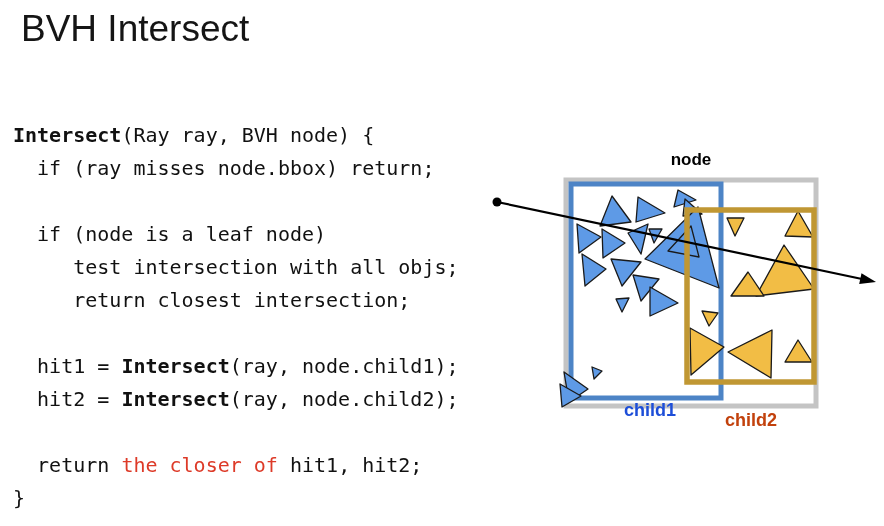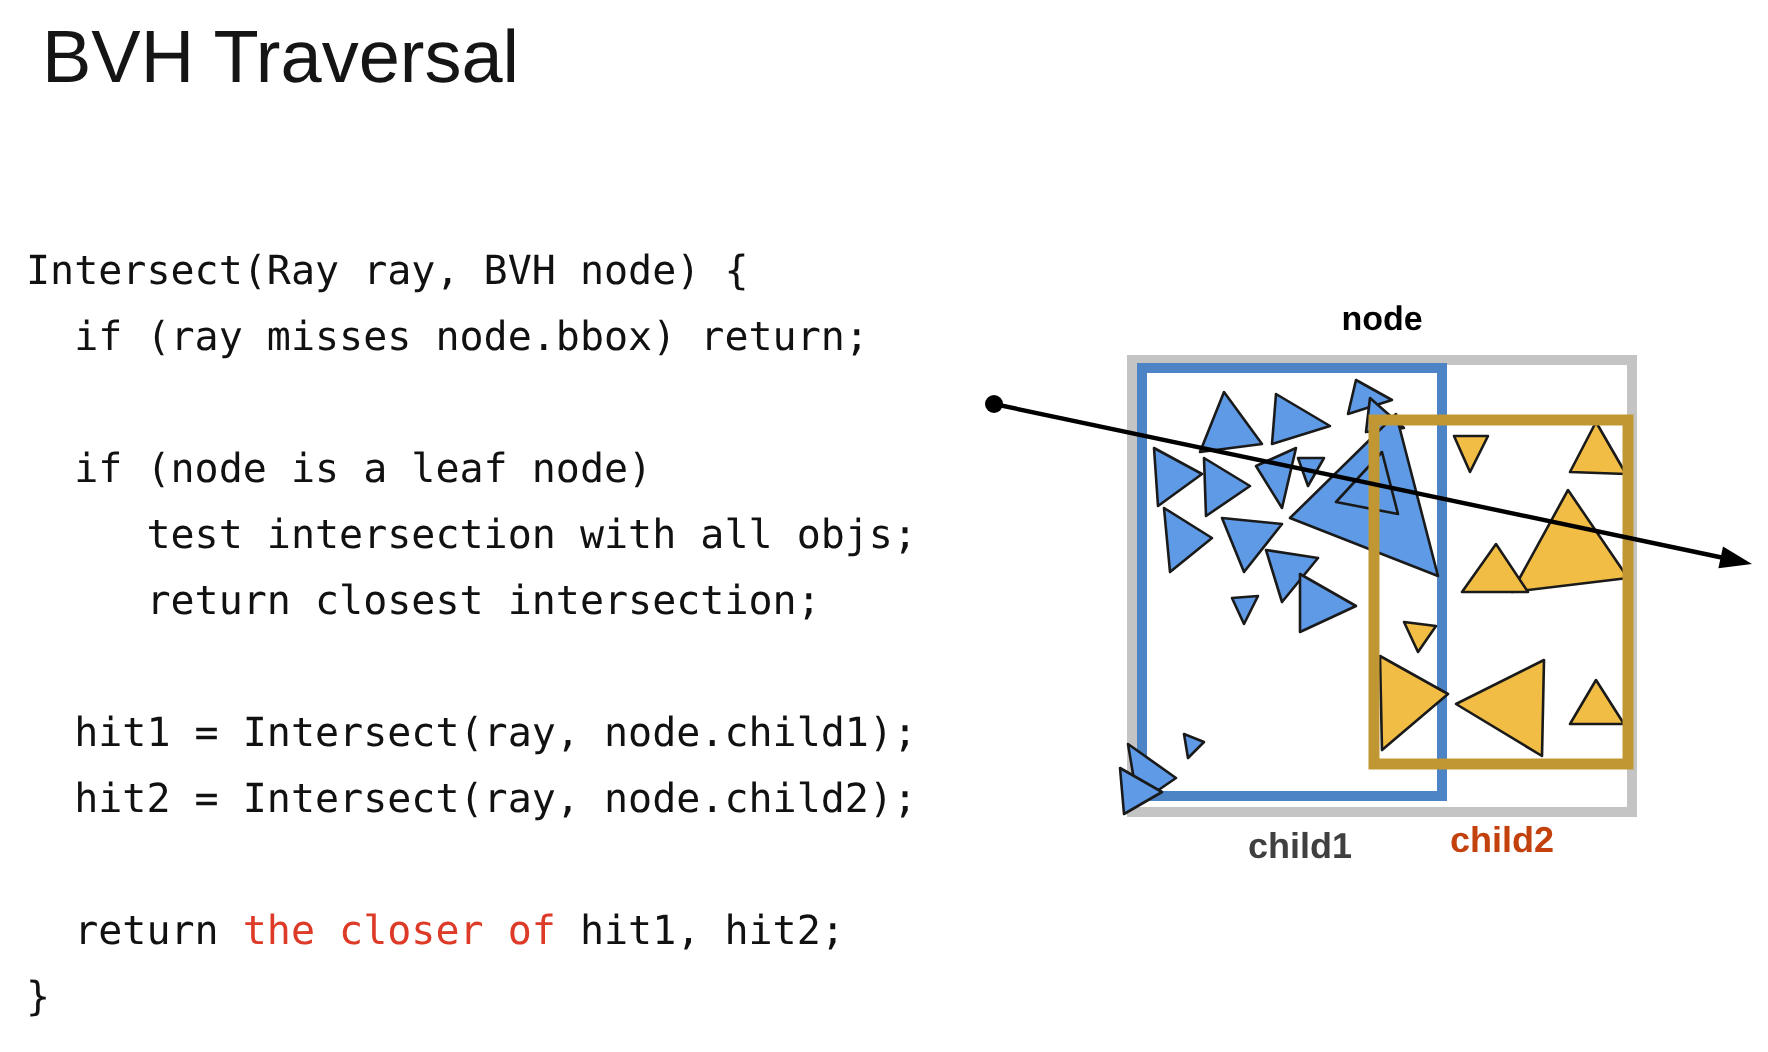--- a/index.html
+++ b/index.html
@@ -15,36 +15,36 @@
     font-size:37px;font-weight:500;color:#151515;
     letter-spacing:0px;
   }
   .code{
     position:absolute;left:13px;top:119px;
     font-family:"DejaVu Sans Mono","Liberation Mono",monospace;
     font-size:20px;line-height:33px;color:#111111;
     white-space:pre;
   }
   .code-line{height:33px;}
-  .seg-bold{font-weight:normal;text-align:right;}
+  .seg-bold{font-weight:bold;text-align:right;}
   .diagram-label{
     position:absolute;
     transform:translateX(-50%);
     font-weight:bold;
     white-space:nowrap;
   }
   .label-node{font-size:17px;color:#000000;}
   .label-child{font-size:18px;}
   svg{position:absolute;left:0;top:0;}
 </style>
 </head>
 <body>
 
 <div class="slide">
-  <div class="title">BVH Traversal</div>
+  <div class="title">BVH Intersect</div>
 
   <div class="code"><div class="code-line"><span class="seg-bold">Intersect</span><span class="seg-plain">(Ray ray, BVH node) {</span></div><div class="code-line"><span class="seg-plain">  if (ray misses node.bbox) return;</span></div><div class="code-line"><span class="seg-plain"></span>&nbsp;</div><div class="code-line"><span class="seg-plain">  if (node is a leaf node)</span></div><div class="code-line"><span class="seg-plain">     test intersection with all objs;</span></div><div class="code-line"><span class="seg-plain">     return closest intersection;</span></div><div class="code-line"><span class="seg-plain"></span>&nbsp;</div><div class="code-line"><span class="seg-plain">  hit1 = </span><span class="seg-bold">Intersect</span><span class="seg-plain">(ray, node.child1);</span></div><div class="code-line"><span class="seg-plain">  hit2 = </span><span class="seg-bold">Intersect</span><span class="seg-plain">(ray, node.child2);</span></div><div class="code-line"><span class="seg-plain"></span>&nbsp;</div><div class="code-line"><span class="seg-plain">  return </span><span class="seg-red" style="color: rgb(221, 58, 40);">the closer of</span><span class="seg-plain"> hit1, hit2;</span></div><div class="code-line"><span class="seg-plain">}</span></div></div>
 
   <svg width="884" height="526" viewBox="0 0 884 526">
       <rect x="566" y="180" width="250" height="226" fill="none" stroke="#c4c4c4" stroke-width="5"></rect>
       <rect x="571" y="184" width="150" height="214" fill="none" stroke="#4d84c6" stroke-width="5"></rect>
       <polygon points="612,196 600,226 631,222" fill="#5e9ae6" stroke="#1a1a1a" stroke-width="1.3" stroke-linejoin="round"></polygon>
       <polygon points="638,197 636,222 665,213" fill="#5e9ae6" stroke="#1a1a1a" stroke-width="1.3" stroke-linejoin="round"></polygon>
       <polygon points="678,190 674,207 696,200" fill="#5e9ae6" stroke="#1a1a1a" stroke-width="1.3" stroke-linejoin="round"></polygon>
       <polygon points="685,199 702,214 683,216" fill="#5e9ae6" stroke="#1a1a1a" stroke-width="1.3" stroke-linejoin="round"></polygon>
@@ -70,15 +70,15 @@
       <polygon points="690,328 724,347 691,375" fill="#f2bd45" stroke="#1a1a1a" stroke-width="1.3" stroke-linejoin="round"></polygon>
       <polygon points="772,330 771,378 728,352" fill="#f2bd45" stroke="#1a1a1a" stroke-width="1.3" stroke-linejoin="round"></polygon>
       <polygon points="785,362 798,340 812,362" fill="#f2bd45" stroke="#1a1a1a" stroke-width="1.3" stroke-linejoin="round"></polygon>
       <rect x="687" y="210" width="127" height="172" fill="none" stroke="#c09733" stroke-width="5.5"></rect>
       <line x1="497" y1="202" x2="862" y2="279" stroke="#000000" stroke-width="2.2"></line>
       <circle cx="497" cy="202" r="4.5" fill="#000000"></circle>
       <polygon points="876.0,282.0 859.2,284.1 861.5,273.3" fill="#000000"></polygon>
     </svg>
 
   <div class="diagram-label label-node" style="left: 691px; top: 150px; color: rgb(0, 0, 0);">node</div>
-  <div class="diagram-label label-child" style="left: 650px; top: 413px; color: #404040;">child1</div>
+  <div class="diagram-label label-child" style="left: 650px; top: 400px; color: #1d4ed8;">child1</div>
   <div class="diagram-label label-child" style="left: 751px; top: 410px; color: #c2410c;">child2</div>
 </div>
 
 </body></html>

